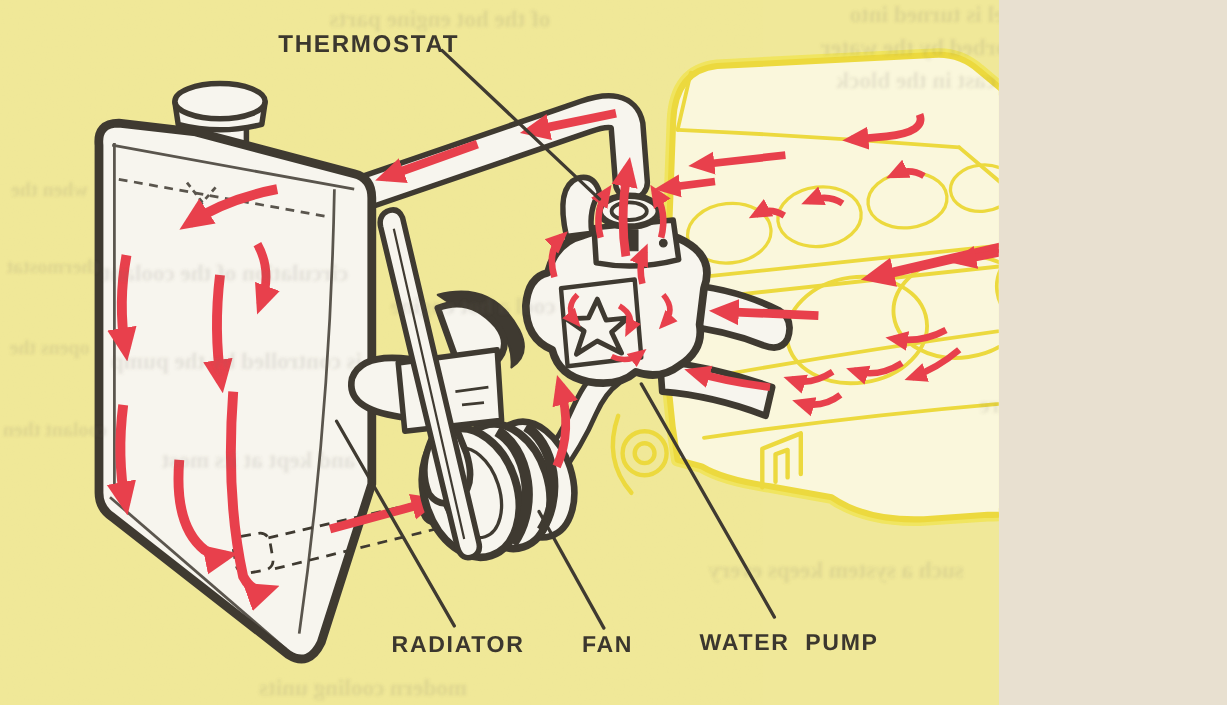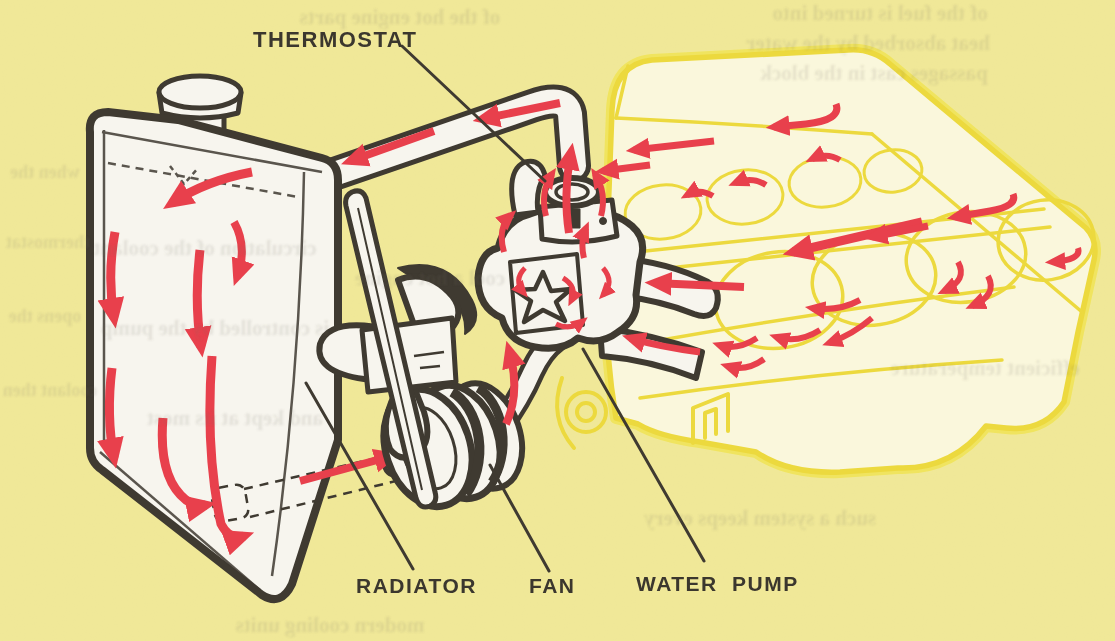--- a/index.html
+++ b/index.html
@@ -1,17 +1,17 @@
 <!DOCTYPE html>
 <html><head>
 <meta charset="utf-8">
 <style>
   html,body{margin:0;padding:0;background:#e8e0d0;}
   .page{
-    position:relative;width:1115px;height:641px;overflow:hidden;
+    position:relative;width:908px;height:641px;overflow:hidden;
     background:#f2eb9e;
     font-family:"Liberation Sans",sans-serif;
   }
   svg{display:block}
   .label{
     font-family:"Liberation Sans",sans-serif;
     font-weight:bold;
     fill:#3b372e;
     letter-spacing:1.5px;
   }

